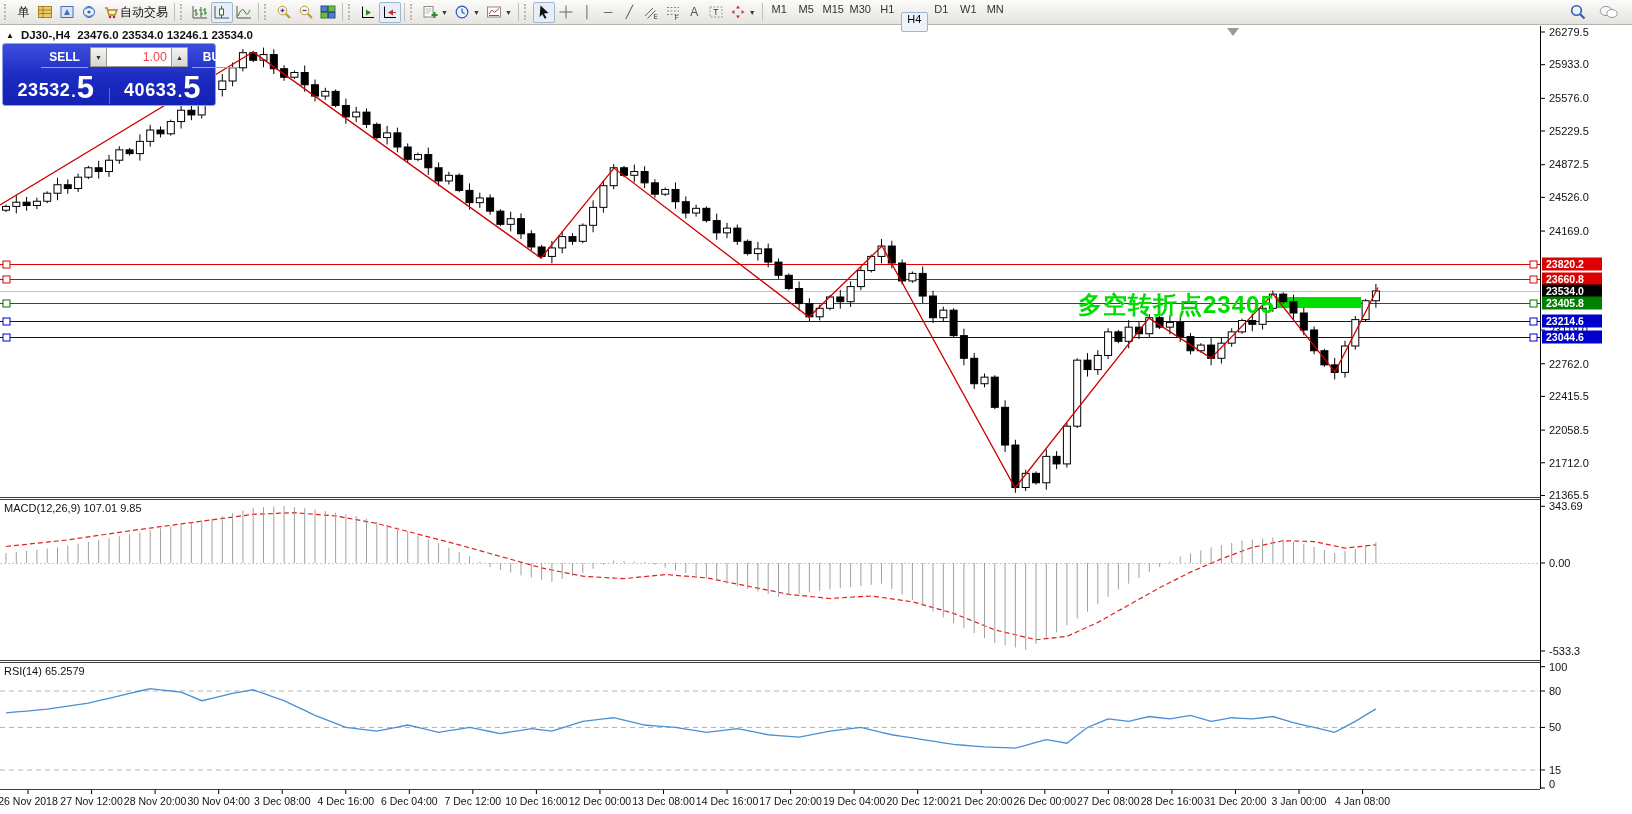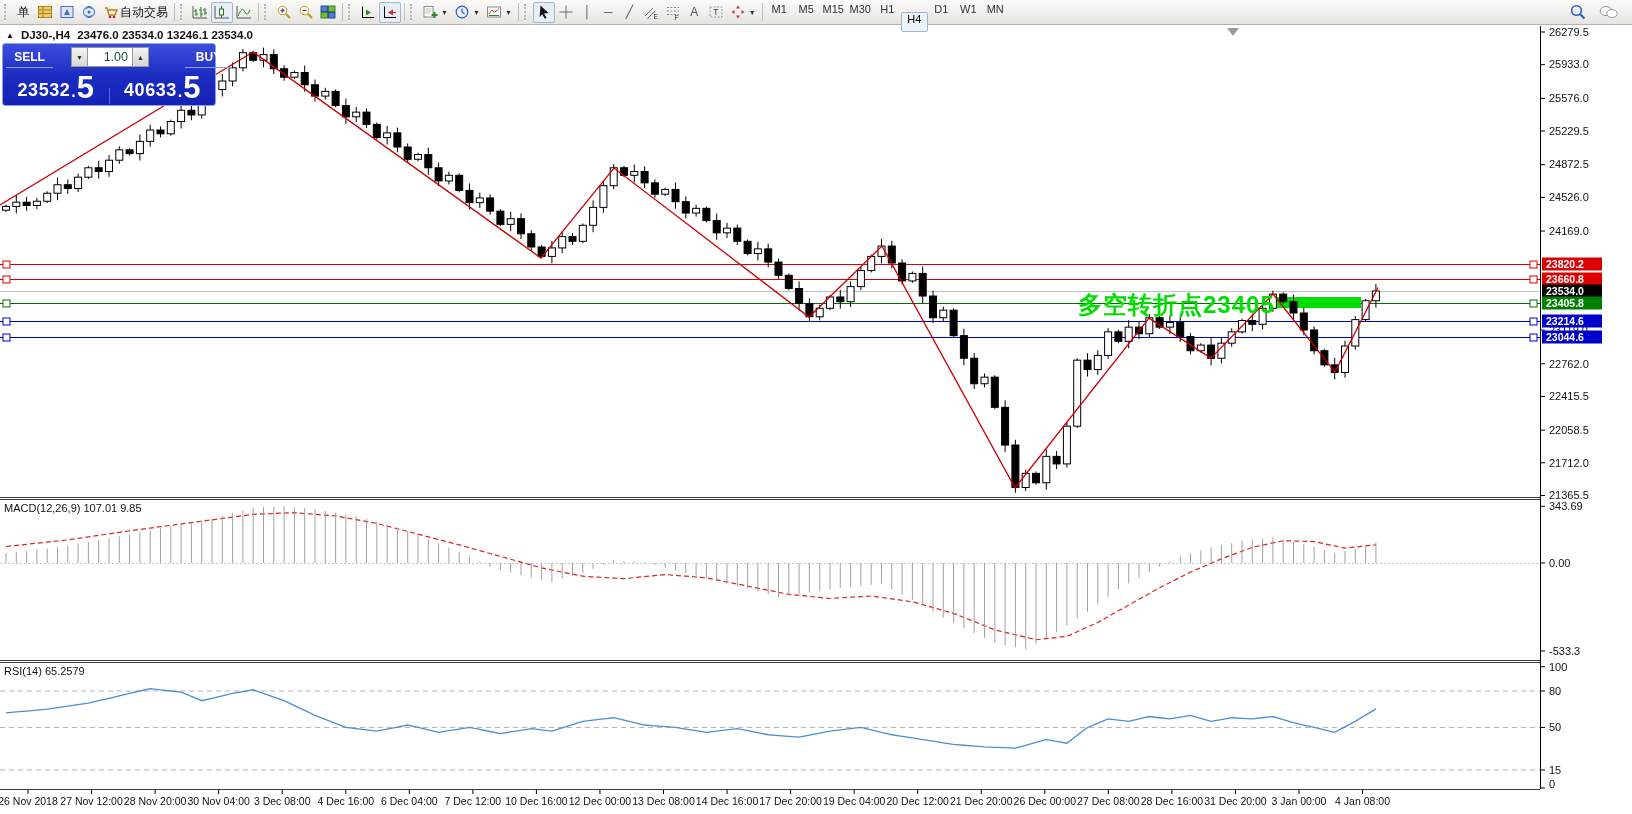--- a/index.html
+++ b/index.html
@@ -24,28 +24,28 @@
   .tfbtn.sel{background:#eef3f9;border-color:#9db6d2;color:#000;margin-top:20px;}
   #tb-right{margin-left:auto;display:flex;align-items:center;gap:6px;padding-right:8px;}
   
   #chart-title{position:absolute;left:6px;top:29px;font-size:11.5px;font-weight:bold;color:#111;
     display:flex;gap:7px;align-items:center;z-index:5;}
   #chart-title .tri{font-size:8px;}
   
   #oct{position:absolute;left:2px;top:43px;width:214px;height:63px;z-index:6;
     background:linear-gradient(#3c4ede,#1b2ac0 55%,#1423b4);border:1px solid #8fa0e8;border-radius:3px;
     box-sizing:border-box;color:#fff;}
-  #oct-top{display:flex;align-items:stretch;height:24px;padding:2px 3px 0 3px;box-sizing:border-box;gap:18px;}
+  #oct-top{display:flex;align-items:stretch;height:24px;padding:2px 3px 0 3px;box-sizing:border-box;gap:2px;margin-left:35px;}
   .octbtn{flex:0 0 47px;display:flex;align-items:center;justify-content:center;
     font-size:12px;font-weight:bold;color:#fff;border-bottom:1px solid #8fa0e8;cursor:default;}
   #vol-wrap{display:flex;align-items:center;height:20px;margin-top:1px;}
   .spin{width:17px;height:20px;background:linear-gradient(#f4f4f2,#d8d6d2);border:1px solid #9a9892;
     display:flex;align-items:center;justify-content:center;font-size:7px;color:#333;box-sizing:border-box;}
-  #vol-input{width:44px;height:20px;border:1px solid #9a9892;border-left:none;border-right:none;
-    text-align:right;font-size:12.5px;padding:0 4px;box-sizing:border-box;color:#14532d;background:#fff;outline:none;}
+  #vol-input{width:64px;height:20px;border:1px solid #9a9892;border-left:none;border-right:none;
+    text-align:right;font-size:12.5px;padding:0 4px;box-sizing:border-box;color:#ef4444;background:#fff;outline:none;}
   #oct-spacer{flex:1}
   #oct-bottom{display:flex;height:36px;}
   .price-half{flex:1;display:flex;align-items:flex-end;justify-content:center;padding-bottom:3px;margin-top:20px;}
   .price-half.l{border-right:1px solid #5a6be0;}
   .pmain{font-size:18px;font-weight:bold;letter-spacing:.5px;}
   .pdot{font-size:16px;font-weight:bold;margin:0 1px;}
   .pfrac{font-size:31px;font-weight:bold;line-height:.8;}
   svg text{font-family:"Liberation Sans","DejaVu Sans",sans-serif;}
 </style>
 </head>

